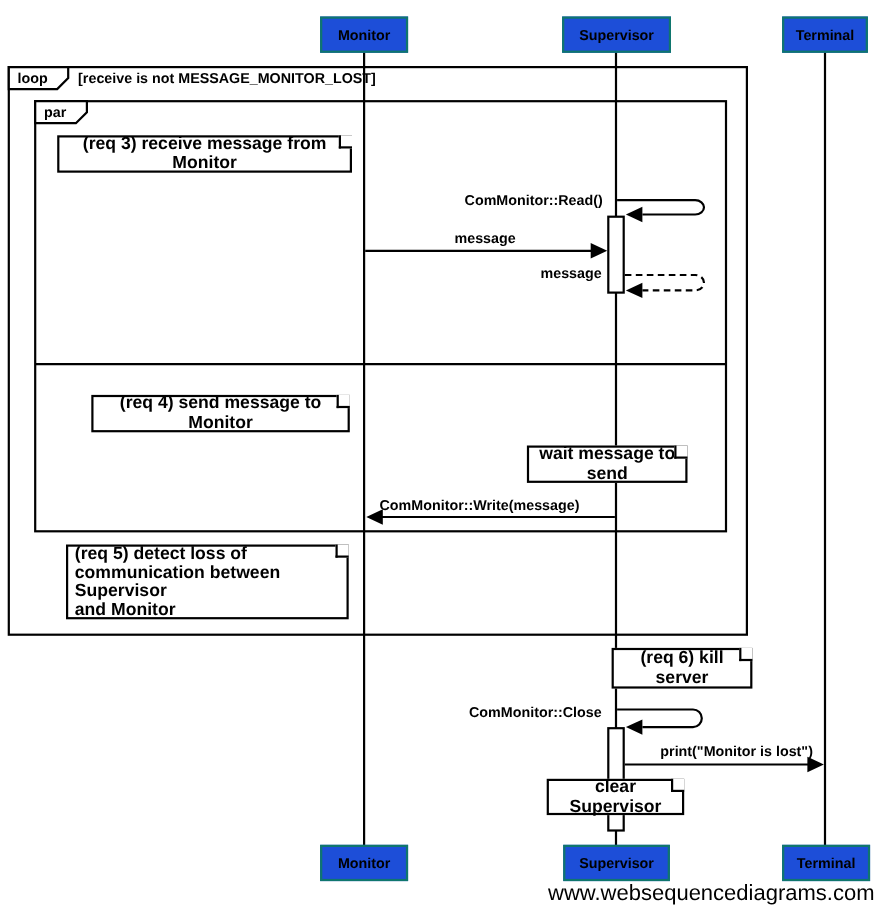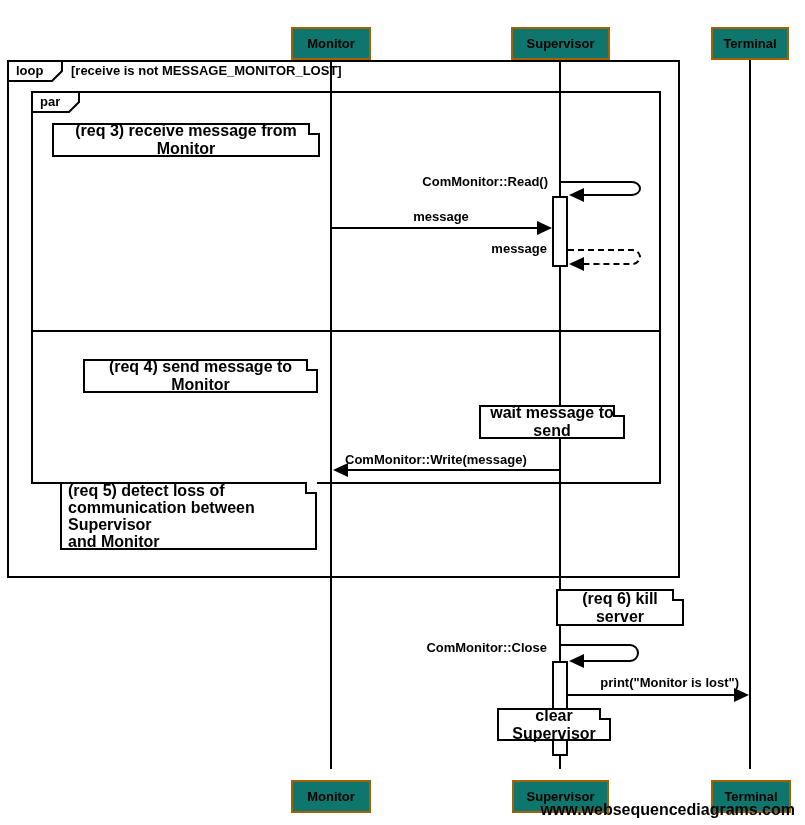--- a/index.html
+++ b/index.html
@@ -5,37 +5,37 @@
   html,body{margin:0;padding:0;background:#fff;}
   .diagram{
     position:relative;width:805px;height:825px;background:#fff;
     font-family:"Liberation Sans",sans-serif;color:#000;overflow:hidden;
   }
   .diagram svg{position:absolute;left:0;top:0;}
   .lbl{
     position:absolute;font-weight:bold;font-size:13px;line-height:15px;white-space:nowrap;
   }
   .actor{
-    position:absolute;height:33px;box-sizing:border-box;border:2px solid #a16207;background:#0f766e;
+    position:absolute;height:33px;box-sizing:border-box;border:2px solid #0f766e;background:#1d4ed8;
     display:flex;align-items:center;justify-content:center;
-    font-weight:bold;font-size:13px;margin-top:12px;
+    font-weight:bold;font-size:13px;
   }
   .note{
     position:absolute;box-sizing:border-box;border:2px solid #000;background:#fff;
     display:flex;align-items:center;justify-content:center;
     font-weight:bold;font-size:16px;text-align:center;
   }
   .note .fold{
     position:absolute;top:-2px;right:-2px;width:10px;height:10px;background:#fff;
     border-left:2px solid #000;border-bottom:2px solid #000;
   }
   .note.multiline{justify-content:flex-start;text-align:left;padding:2px 6px;
     white-space:pre-line;line-height:17px;}
   .frame-label{position:absolute;font-weight:bold;font-size:13px;}
-  .watermark{position:absolute;font-size:16px;font-weight:bold;white-space:nowrap;}
+  .watermark{position:absolute;font-size:20px;font-weight:normal;white-space:nowrap;}
 </style>
 </head>
 <body>
 
 <div class="diagram">
 
   <svg width="805" height="825" viewBox="0 0 805 825">
 
     <line x1="331" y1="47" x2="331" y2="769" stroke="#000" stroke-width="2"></line>
     <line x1="560" y1="47" x2="560" y2="769" stroke="#000" stroke-width="2"></line>
@@ -94,30 +94,30 @@
     <span>(req 3) receive message from Monitor</span>
   </div>
   <div class="note" style="left:83px;top:359px;width:235px;height:34px;">
     <i class="fold"></i>
     <span>(req 4) send message to Monitor</span>
   </div>
   <div class="note" style="left:479px;top:405px;width:146px;height:34px;">
     <i class="fold"></i>
     <span>wait message to send</span>
   </div>
-  <div class="note multiline" style="left:60px;top:482px;width:257px;height:68px;">
+  <div class="note multiline" style="left:60px;top:495px;width:257px;height:68px;">
     <i class="fold"></i>
     <span>(req 5) detect loss of
 communication between Supervisor
 and Monitor</span>
   </div>
   <div class="note" style="left:556px;top:589px;width:128px;height:37px;">
     <i class="fold"></i>
     <span>(req 6) kill server</span>
   </div>
-  <div class="note" style="left:497px;top:708px;width:114px;height:33px;">
+  <div class="note" style="left:497px;top:708px;width:125px;height:33px;">
     <i class="fold"></i>
     <span>clear Supervisor</span>
   </div>
 
   <div class="watermark" style="right:10px;top:801px;">www.websequencediagrams.com</div>
 
 </div>
 
 </body></html>

